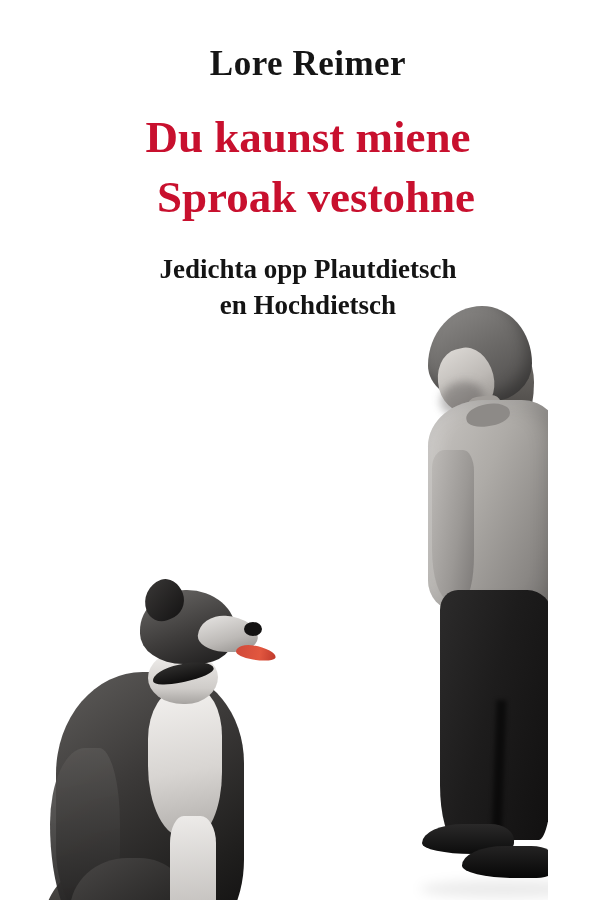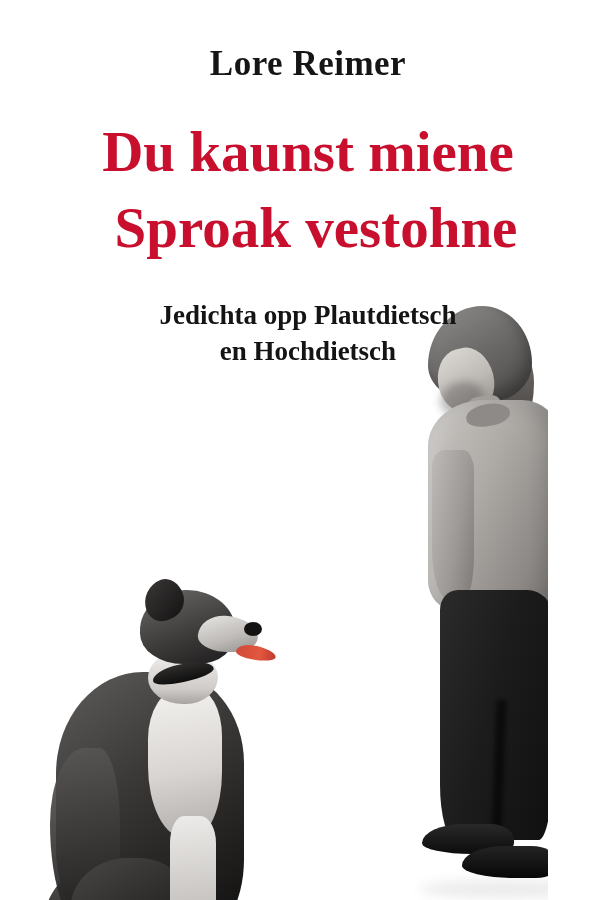--- a/index.html
+++ b/index.html
@@ -27,34 +27,34 @@
   }
   .author {
     margin: 0;
     padding-top: 44px;
     font-size: 35px;
     font-weight: bold;
     color: #151515;
     letter-spacing: 0.5px;
   }
   .title {
-    margin: 6px;
+    margin: 0;
     padding-top: 24px;
-    font-size: 57px;
+    font-size: 45px;
     font-weight: bold;
     color: #c8102e;
     line-height: 1.33;
     letter-spacing: 0px;
   }
   .title .line2 {
     display: block;
     padding-left: 16px;
   }
   .subtitle {
-    margin: 8px;
+    margin: 0;
     padding-top: 24px;
     font-size: 27px;
     font-weight: bold;
     color: #141414;
     line-height: 1.33;
   }
   .subtitle .sline2 {
     display: block;
   }
 

